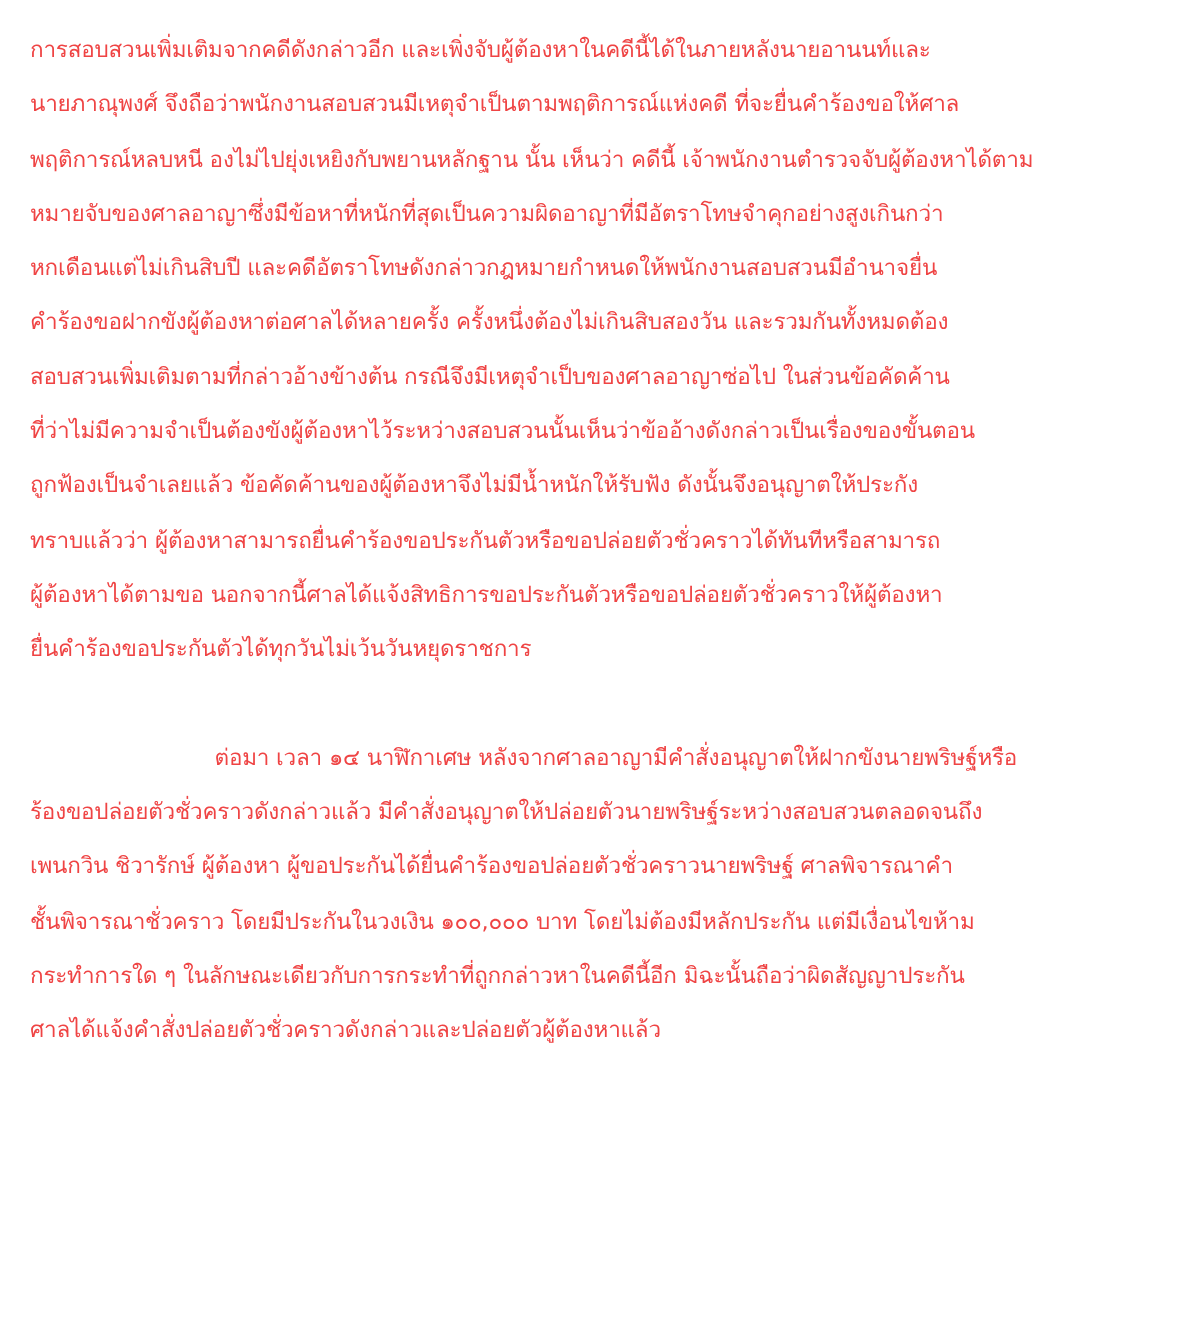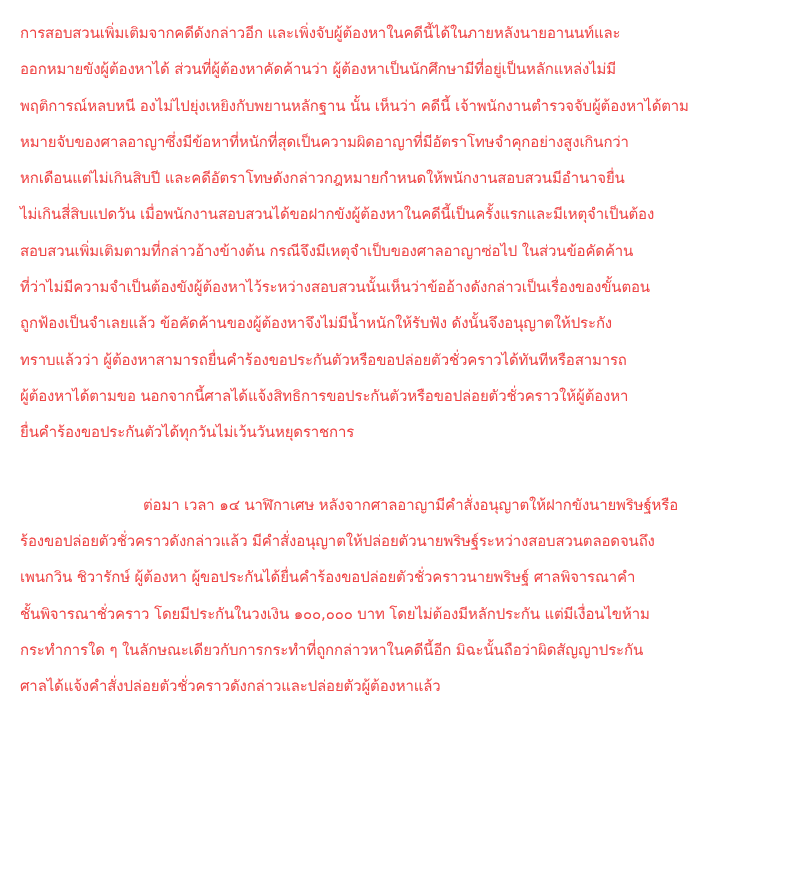--- a/index.html
+++ b/index.html
@@ -35,25 +35,25 @@
     .para-gap {
       height: 36.3px;
     }
   </style>
 </head>
 <body>
 
 <div class="doc">
   <div class="paragraph">
     <div class="line">การสอบสวนเพิ่มเติมจากคดีดังกล่าวอีก และเพิ่งจับผู้ต้องหาในคดีนี้ได้ในภายหลังนายอานนท์และ</div>
-    <div class="line">ออกหมายขังผู้ต้องหาได้ ส่วนที่ผู้ต้องหาคัดค้านว่า ผู้ต้องหาเป็นนักศึกษามีที่อยู่เป็นหลักแหล่งไม่มี</div>
+    <div class="line">นายภาณุพงศ์ จึงถือว่าพนักงานสอบสวนมีเหตุจำเป็นตามพฤติการณ์แห่งคดี ที่จะยื่นคำร้องขอให้ศาล</div>
     <div class="line">พฤติการณ์หลบหนี องไม่ไปยุ่งเหยิงกับพยานหลักฐาน นั้น เห็นว่า คดีนี้  เจ้าพนักงานตำรวจจับผู้ต้องหาได้ตาม</div>
     <div class="line">หมายจับของศาลอาญาซึ่งมีข้อหาที่หนักที่สุดเป็นความผิดอาญาที่มีอัตราโทษจำคุกอย่างสูงเกินกว่า</div>
     <div class="line">หกเดือนแต่ไม่เกินสิบปี และคดีอัตราโทษดังกล่าวกฎหมายกำหนดให้พนักงานสอบสวนมีอำนาจยื่น</div>
-    <div class="line">ไม่เกินสี่สิบแปดวัน เมื่อพนักงานสอบสวนได้ขอฝากขังผู้ต้องหาในคดีนี้เป็นครั้งแรกและมีเหตุจำเป็นต้อง</div>
+    <div class="line">คำร้องขอฝากขังผู้ต้องหาต่อศาลได้หลายครั้ง ครั้งหนึ่งต้องไม่เกินสิบสองวัน และรวมกันทั้งหมดต้อง</div>
     <div class="line">สอบสวนเพิ่มเติมตามที่กล่าวอ้างข้างต้น กรณีจึงมีเหตุจำเป็บของศาลอาญาซ่อไป ในส่วนข้อคัดค้าน</div>
     <div class="line">ที่ว่าไม่มีความจำเป็นต้องขังผู้ต้องหาไว้ระหว่างสอบสวนนั้นเห็นว่าข้ออ้างดังกล่าวเป็นเรื่องของขั้นตอน</div>
     <div class="line">ถูกฟ้องเป็นจำเลยแล้ว ข้อคัดค้านของผู้ต้องหาจึงไม่มีน้ำหนักให้รับฟัง ดังนั้นจึงอนุญาตให้ประกัง</div>
     <div class="line">ทราบแล้วว่า ผู้ต้องหาสามารถยื่นคำร้องขอประกันตัวหรือขอปล่อยตัวชั่วคราวได้ทันทีหรือสามารถ</div>
     <div class="line">ผู้ต้องหาได้ตามขอ  นอกจากนี้ศาลได้แจ้งสิทธิการขอประกันตัวหรือขอปล่อยตัวชั่วคราวให้ผู้ต้องหา</div>
     <div class="line">ยื่นคำร้องขอประกันตัวได้ทุกวันไม่เว้นวันหยุดราชการ</div>
   </div>
 
   <div class="para-gap"></div>
 

